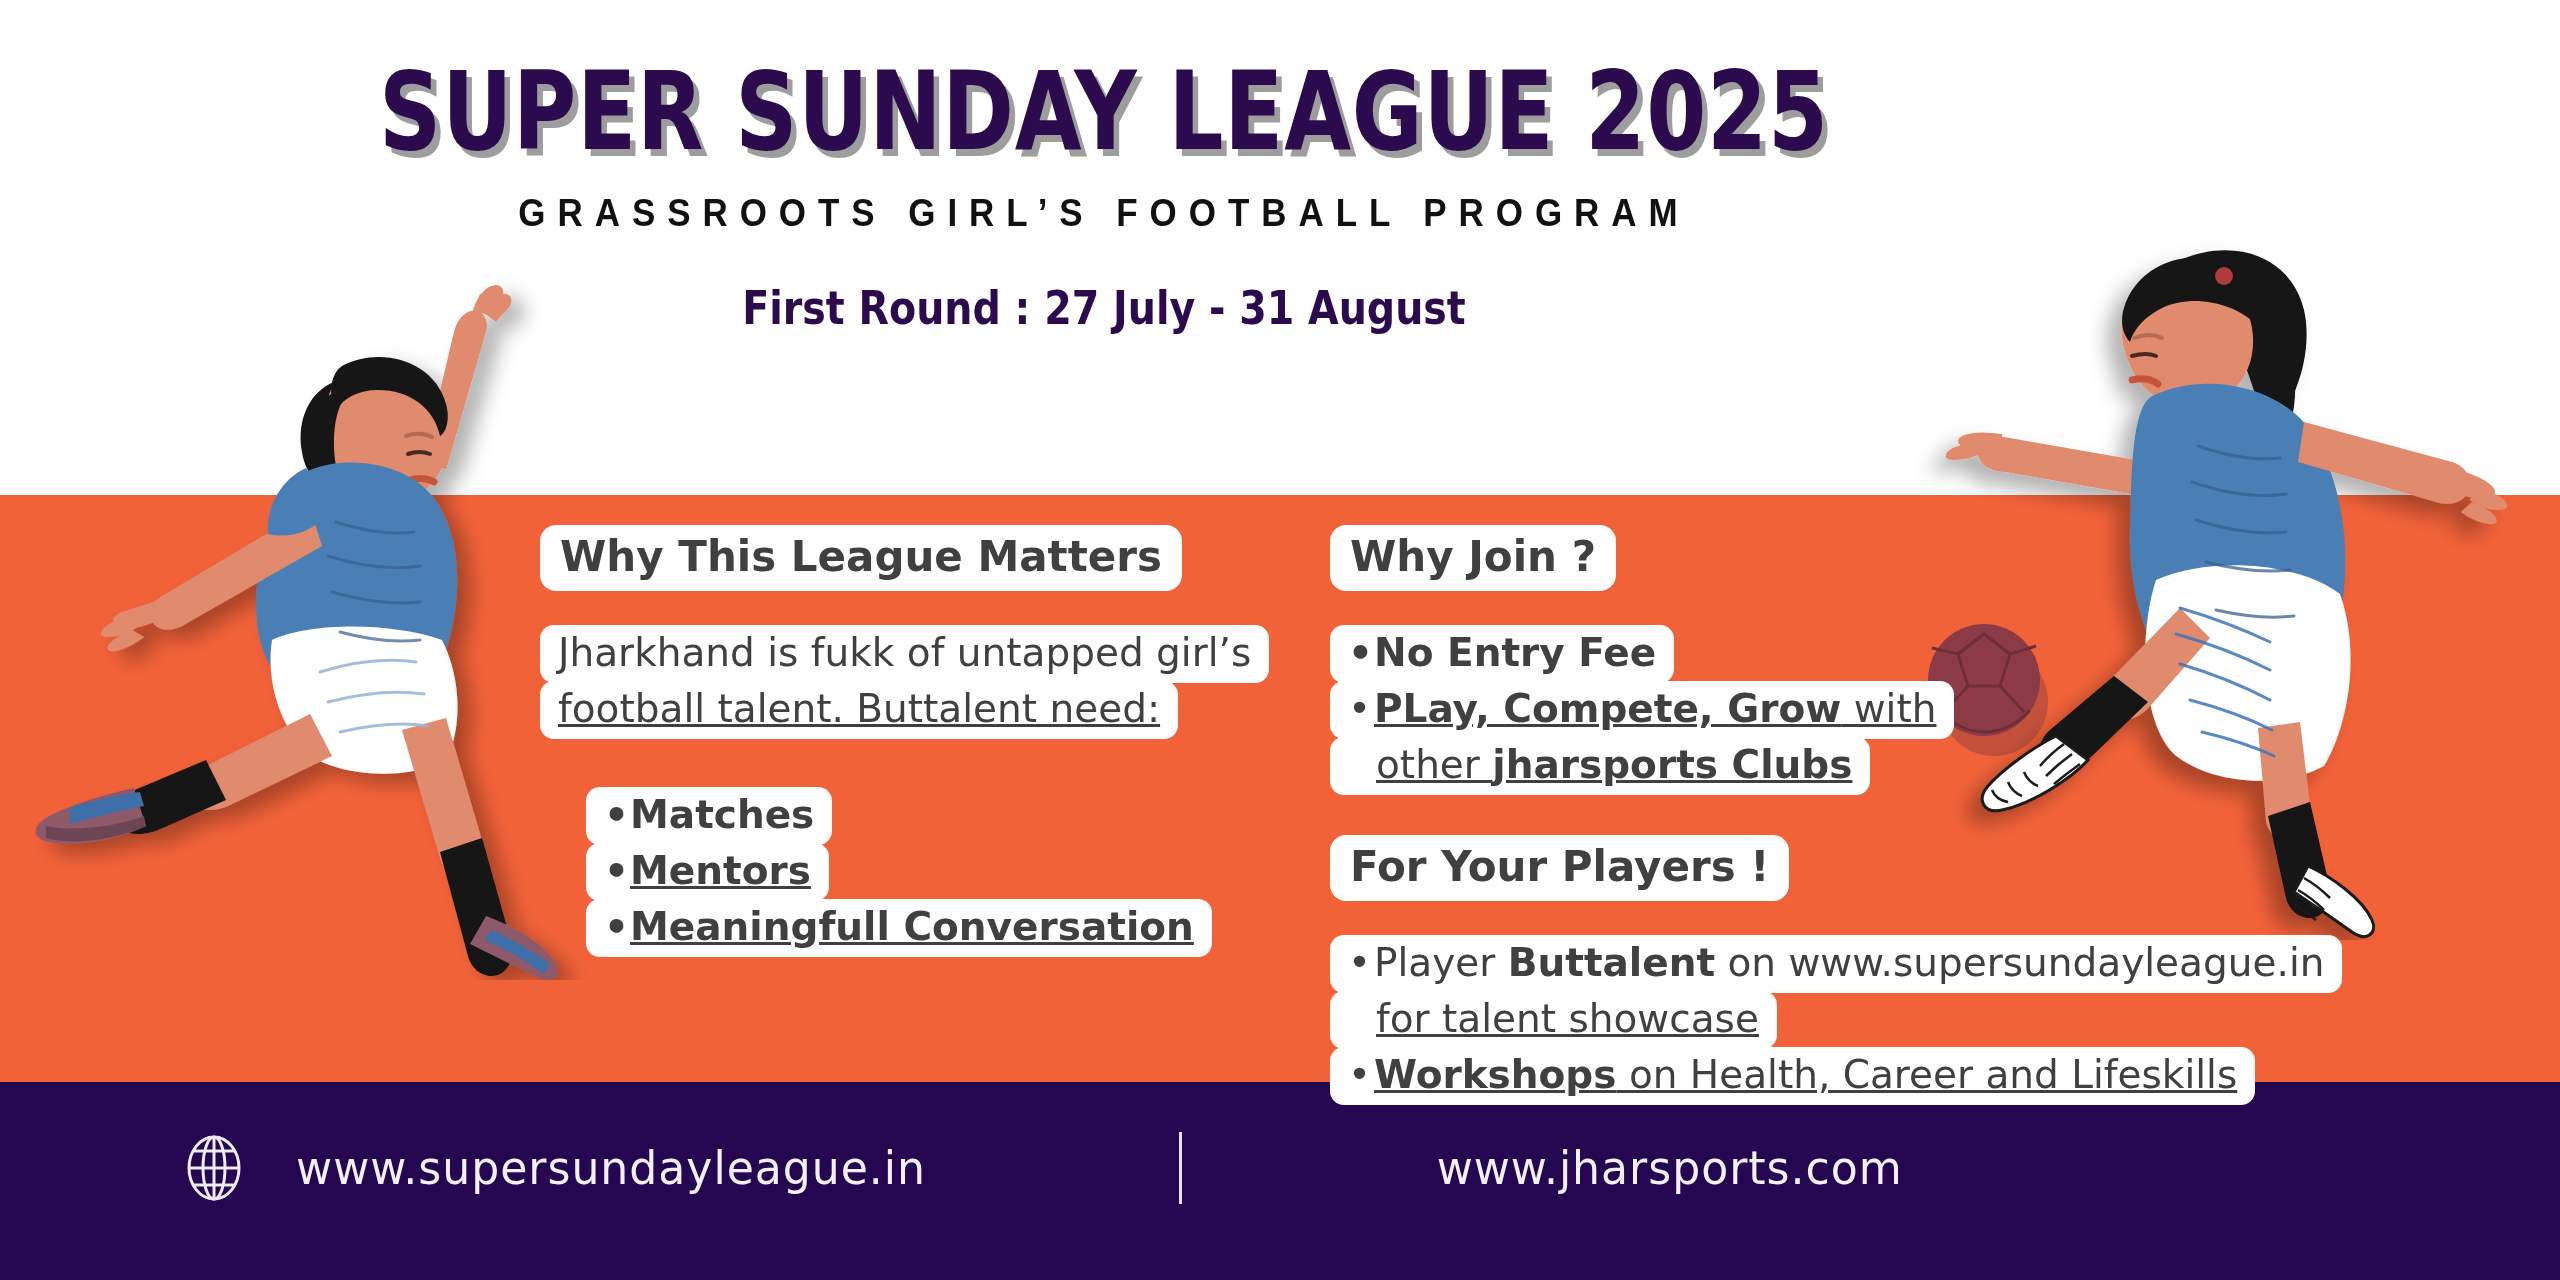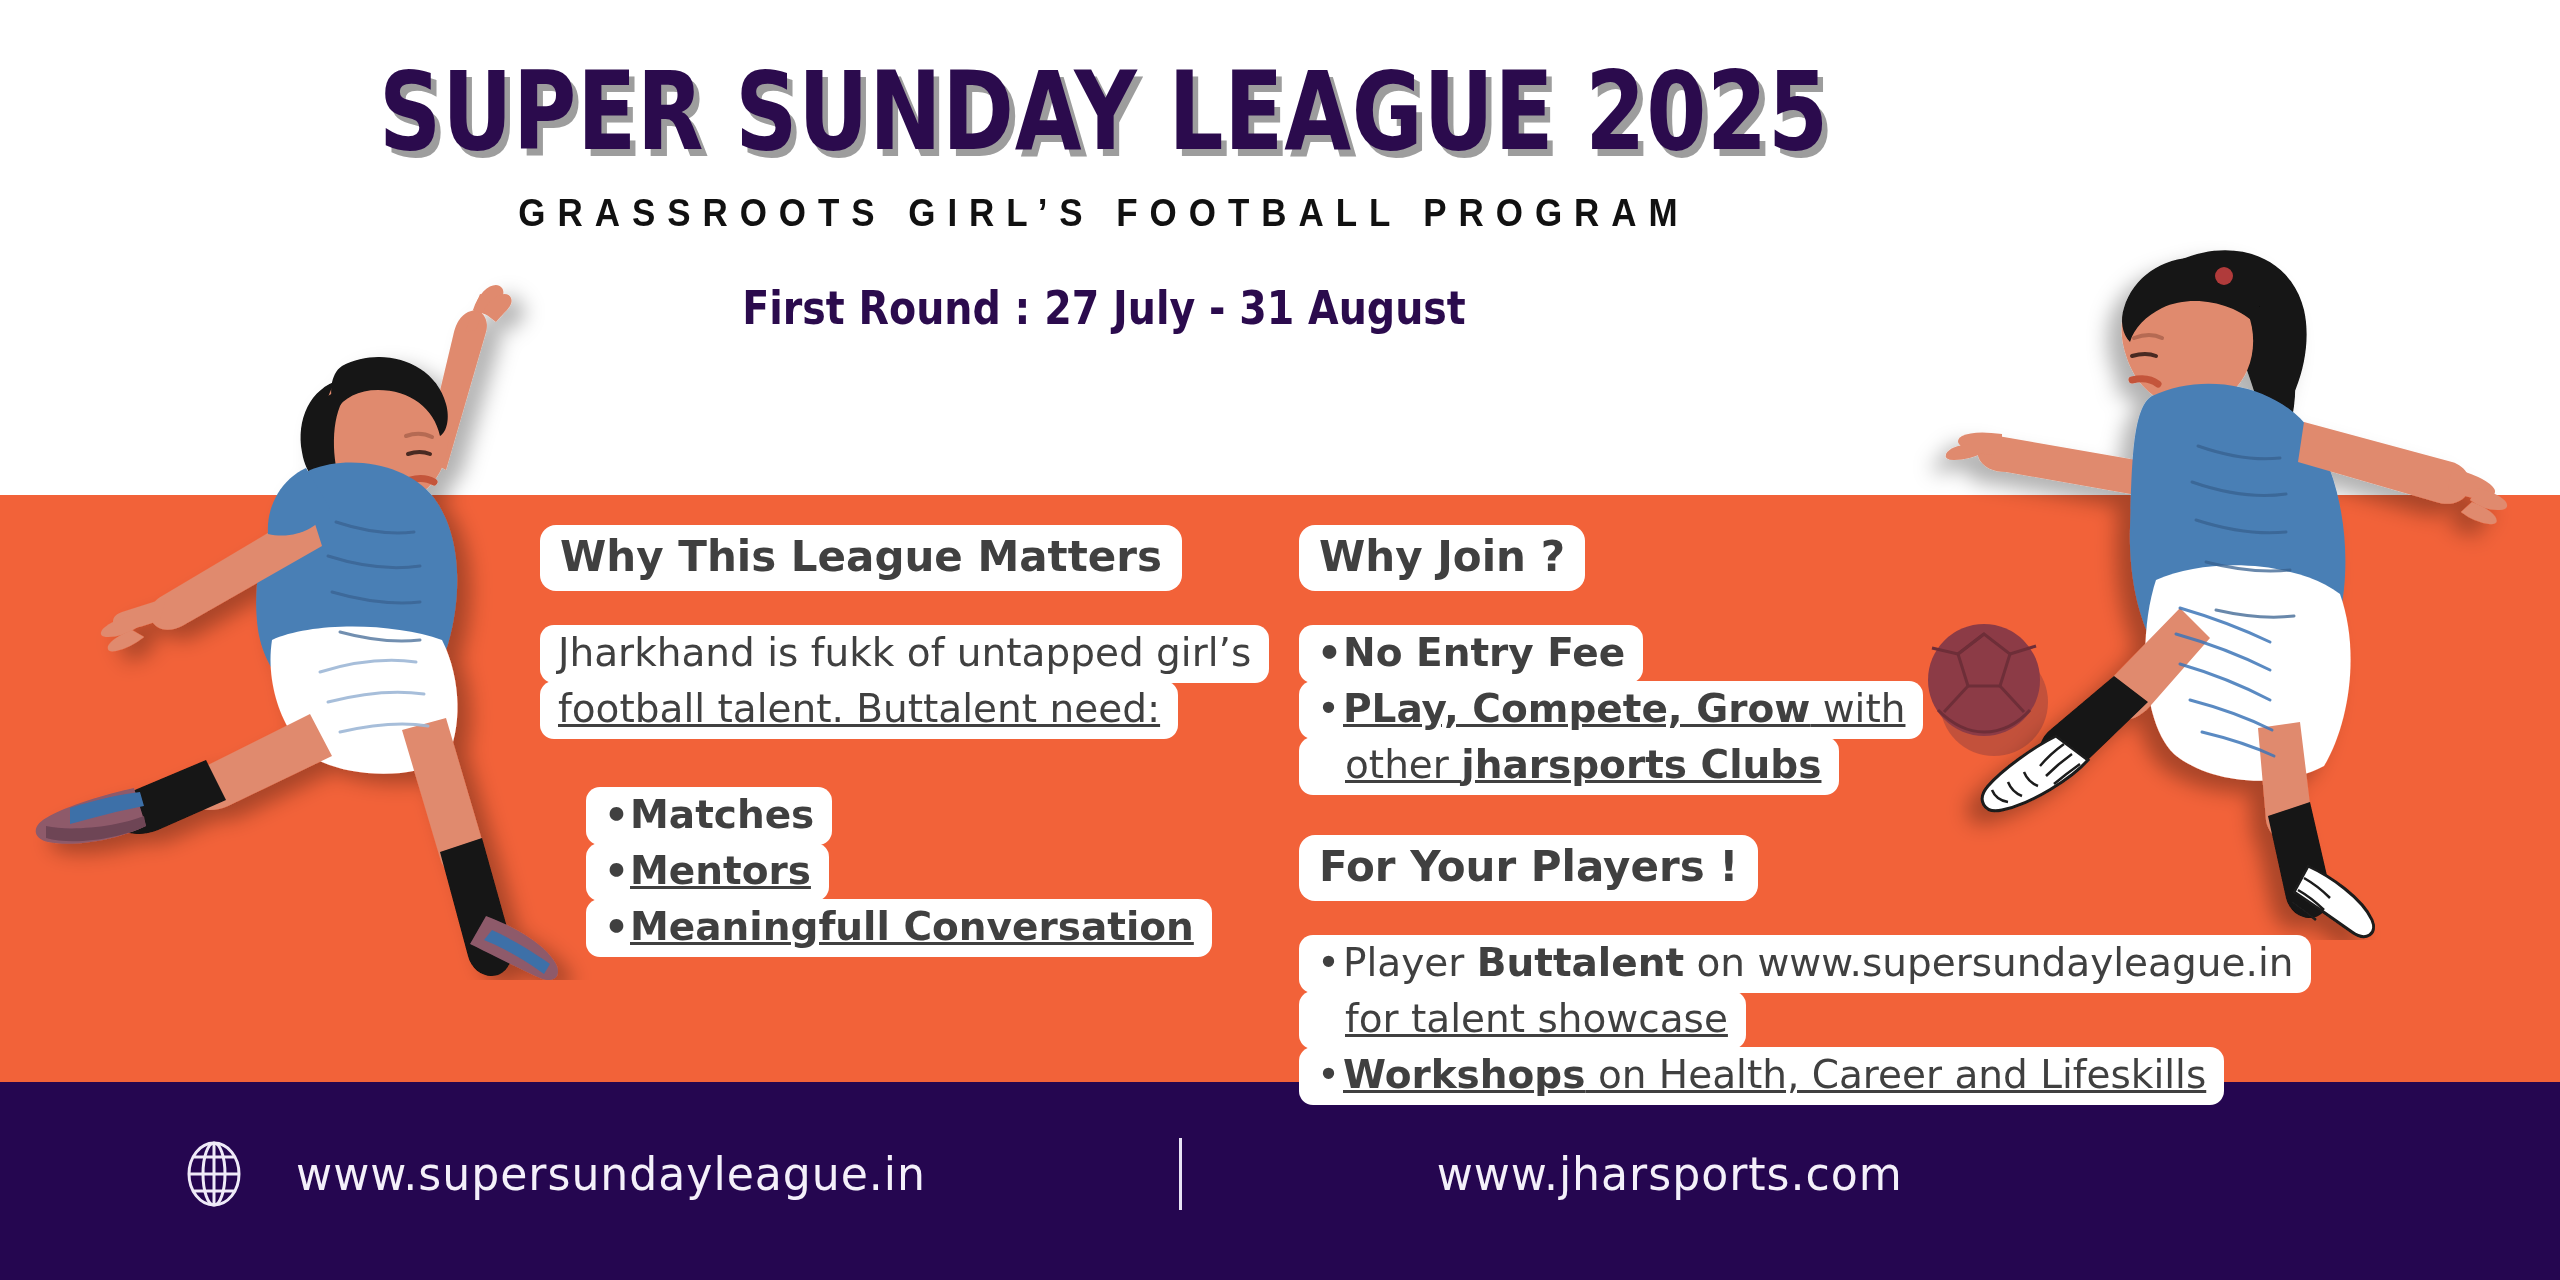--- a/index.html
+++ b/index.html
@@ -47,21 +47,21 @@
     font-weight:bold;
     font-size:46px;
     color:#2B0B4D;
     transform:scaleX(0.86);
     white-space:nowrap;
   }
 
   
   .col { position:absolute; z-index:5; }
   .col-left  { left:540px;  top:525px;  width:740px; }
-  .col-right { left:1299px; top:525px;  width:980px; }
+  .col-right { left:1330px; top:525px;  width:980px; }
 
   
   .pill {
     display:table;
     background:#ffffff;
     border-radius:14px;
     padding:6px 18px 8px 18px;
     color:#404040;
     white-space:nowrap;
   }
@@ -92,21 +92,21 @@
   .stack .pill + .pill { margin-top:-2px;text-decoration:underline; }
   .gap-sm { height:14px; }
   .gap-md { height:40px; }
 
   .indent { padding-left:46px; }
 
   
   .footer {
     position:absolute; left:0; top:1082px; width:2560px; height:172px;
     z-index:6;
-    display:flex; align-items:center;margin-top:6px;
+    display:flex; align-items:center;
   }
   .footer-left { display:flex; align-items:center; margin-left:185px; }
   .globe-icon { width:58px; height:66px; }
   .footer-url {
     font-family:"DejaVu Sans", sans-serif;
     font-weight:normal;
     font-size:46px;
     color:#F4F0FA;
     letter-spacing:1px;
     margin-left:40px;

